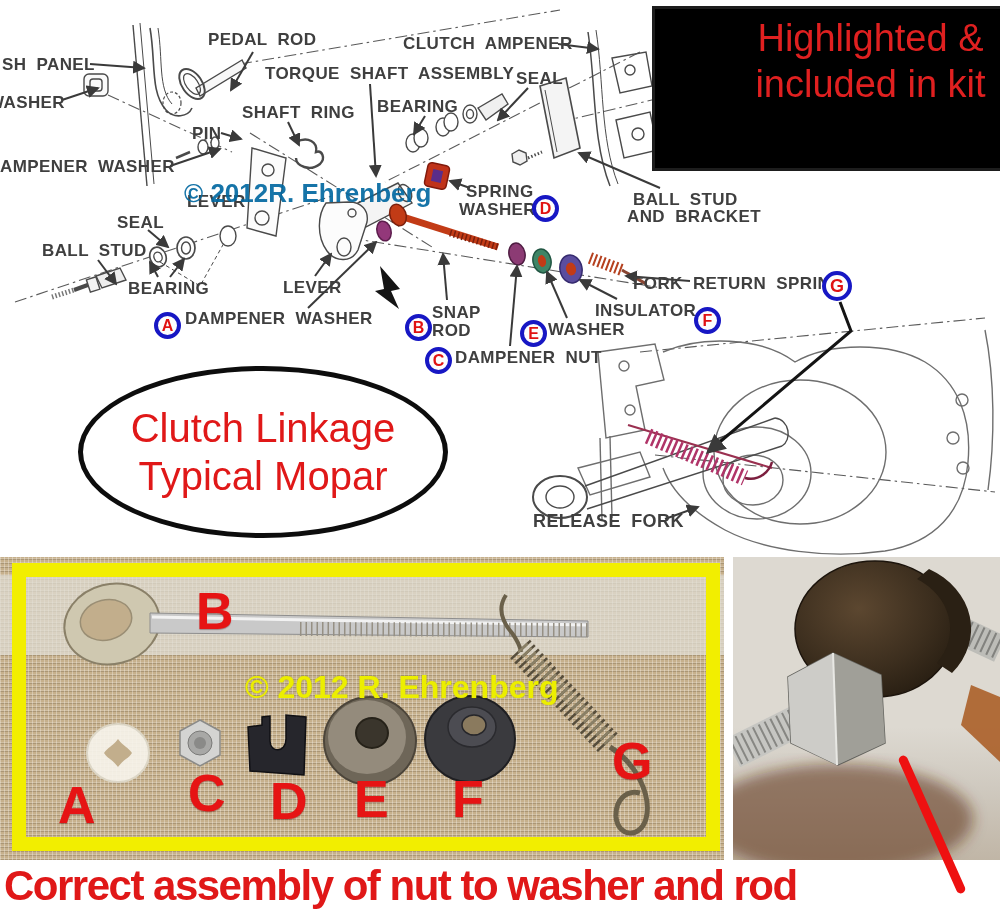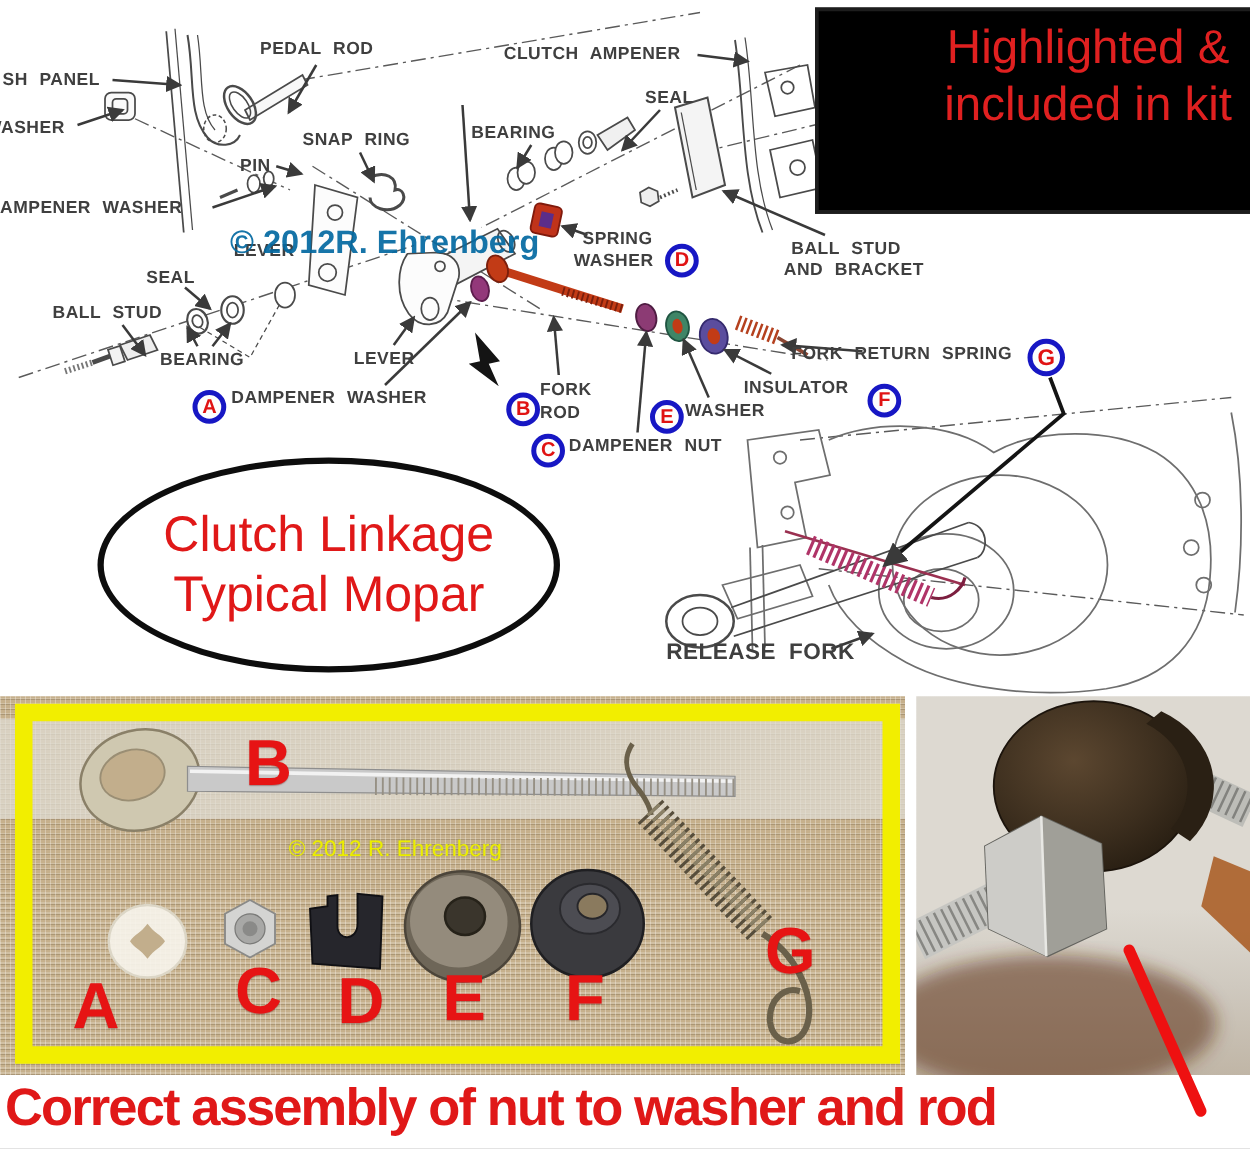--- a/index.html
+++ b/index.html
@@ -1,19 +1,19 @@
 <!DOCTYPE html>
 <html><head>
 <meta charset="utf-8">
 <style>
   html,body{margin:0;padding:0;background:#888;}
   #stage{position:relative;width:1000px;height:919px;background:#ffffff;overflow:hidden;
          font-family:"Liberation Sans",sans-serif;}
   
-  .dlabel{position:absolute;font-weight:bold;font-size:14px;color:#3f3f3f;
+  .dlabel{position:absolute;font-weight:bold;font-size:17px;color:#3f3f3f;
           letter-spacing:.4px;word-spacing:5px;white-space:nowrap;}
   .ccirc{position:absolute;width:19px;height:19px;border:4px solid #1717c4;border-radius:50%;
          background:#fdfdfd;color:#e01212;font-weight:bold;font-size:16px;line-height:19px;
          text-align:center;}
   .ccirc.big{width:22px;height:22px;font-size:18px;line-height:22px;}
   .wm-top{position:absolute;left:184px;top:178px;font-size:26px;font-weight:bold;
           color:#0369a1;white-space:nowrap;opacity:.92;}
   
   .notebox{position:absolute;left:652px;top:6px;width:335px;height:153px;border:3px solid #1d1d1d;
            background:#000000;color:#e02020;font-size:38px;line-height:1.22;text-align:center;
@@ -25,22 +25,22 @@
   
   .kitphoto{position:absolute;left:0;top:557px;width:724px;height:303px;
             background-color:#c6b08c;
             background-image:
               repeating-linear-gradient(90deg, rgba(255,255,255,.30) 0 1px, rgba(0,0,0,0) 1px 4px),
               repeating-linear-gradient(0deg, rgba(92,76,52,.26) 0 1px, rgba(255,255,255,.20) 1px 2px, rgba(0,0,0,0) 2px 4px);}
   .kitband{position:absolute;left:0;top:18px;width:724px;height:80px;background:rgba(224,222,214,.72);}
   .kitframe{position:absolute;left:12px;top:6px;width:680px;height:260px;border:14px solid #f2ee00;}
   .pletter{position:absolute;font-weight:bold;font-size:52px;color:#e61414;line-height:1;
            text-shadow:0 1px 1px rgba(90,0,0,.35);}
-  .wm-kit{position:absolute;left:231px;top:112px;font-size:18px;color:#ecee00;white-space:nowrap;
-          text-shadow:0 0 2px rgba(120,120,0,.5);}
+  .wm-kit{position:absolute;left:245px;top:112px;font-size:32px;color:#ecee00;white-space:nowrap;
+          text-shadow:0 0 2px rgba(120,120,0,.5);font-weight:bold;}
   .kitsvg{position:absolute;left:0;top:0;}
   
   .asmphoto{position:absolute;left:733px;top:557px;width:267px;height:309px;
             background:linear-gradient(#ddd9d1 55%,#cfc9bf 75%,#bfb4a4);overflow:hidden;}
   .redline{position:absolute;left:857px;top:820px;width:150px;height:9px;background:#ee1111;
            border-radius:5px;transform:rotate(66deg);z-index:30;}
   
   .caption{position:absolute;left:0;top:860px;width:1000px;height:59px;background:#ffffff;}
   .caption span{position:absolute;left:4px;top:2px;font-size:42px;font-weight:bold;color:#e01818;
                 letter-spacing:-1.5px;white-space:nowrap;}
@@ -233,37 +233,38 @@
 
       <path d="M840,302 L851,331 L708,452" stroke="#141414" stroke-width="3" marker-end="url(#ah)"></path>
 
       <path d="M380,266 L400,289 L391,291 L399,309 L375,291 L384,289 Z" fill="#141414" stroke="none"></path>
     </g>
   </svg>
 
   <div class="dlabel" style="left:2px;top:55px">SH PANEL</div>
   <div class="dlabel" style="left:-12px;top:93px">WASHER</div>
   <div class="dlabel" style="left:208px;top:30px">PEDAL ROD</div>
-  <div class="dlabel" style="left:242px;top:103px">SNAP RING</div>
+  <div class="dlabel" style="left:265px;top:64px">TORQUE SHAFT ASSEMBLY</div>
+  <div class="dlabel" style="left:242px;top:103px">SHAFT RING</div>
   <div class="dlabel" style="left:192px;top:124px">PIN</div>
   <div class="dlabel" style="left:0px;top:157px">AMPENER WASHER</div>
   <div class="dlabel" style="left:403px;top:34px">CLUTCH AMPENER</div>
   <div class="dlabel" style="left:516px;top:69px">SEAL</div>
   <div class="dlabel" style="left:377px;top:97px">BEARING</div>
   <div class="dlabel" style="left:466px;top:182px">SPRING</div>
   <div class="dlabel" style="left:459px;top:200px">WASHER</div>
   <div class="dlabel" style="left:633px;top:190px">BALL STUD</div>
   <div class="dlabel" style="left:627px;top:207px">AND BRACKET</div>
   <div class="dlabel" style="left:187px;top:192px">LEVER</div>
   <div class="dlabel" style="left:117px;top:213px">SEAL</div>
   <div class="dlabel" style="left:42px;top:241px">BALL STUD</div>
   <div class="dlabel" style="left:128px;top:279px">BEARING</div>
   <div class="dlabel" style="left:283px;top:278px">LEVER</div>
   <div class="dlabel" style="left:185px;top:309px">DAMPENER WASHER</div>
-  <div class="dlabel" style="left:432px;top:303px">FORK</div>
+  <div class="dlabel" style="left:432px;top:303px">SNAP</div>
   <div class="dlabel" style="left:432px;top:321px">ROD</div>
   <div class="dlabel" style="left:455px;top:348px">DAMPENER NUT</div>
   <div class="dlabel" style="left:548px;top:320px">WASHER</div>
   <div class="dlabel" style="left:595px;top:301px">INSULATOR</div>
   <div class="dlabel" style="left:633px;top:274px">FORK RETURN SPRING</div>
   <div class="dlabel" style="left:533px;top:511px;font-size:18px">RELEASE FORK</div>
 
   <div class="ccirc" style="left:154px;top:312px">A</div>
   <div class="ccirc" style="left:405px;top:314px">B</div>
   <div class="ccirc" style="left:425px;top:347px">C</div>

